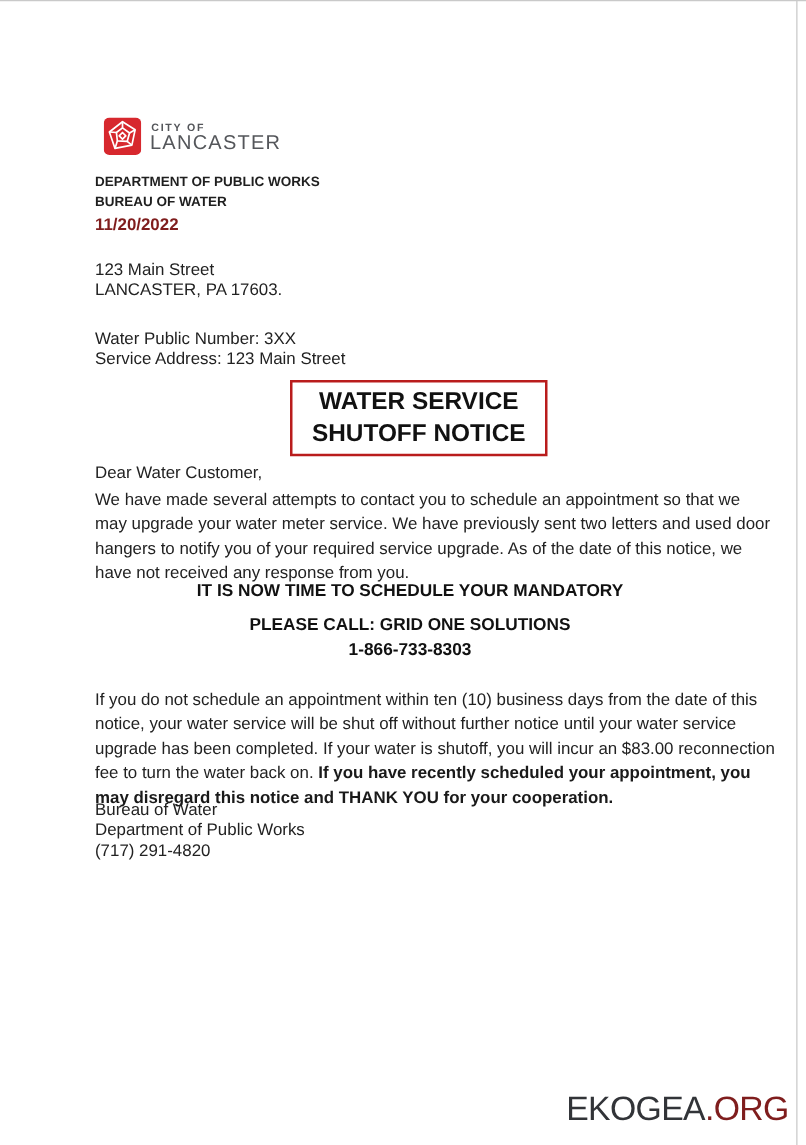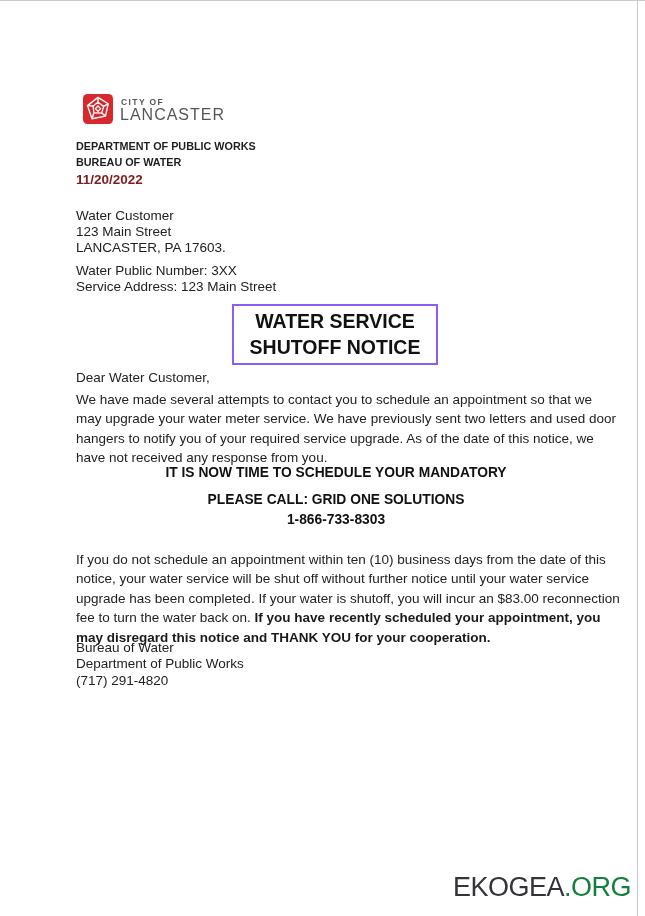--- a/index.html
+++ b/index.html
@@ -44,54 +44,54 @@
   .addr-block {
     position: absolute; left: 76px; top: 208px;
     font-size: 13.5px; line-height: 16.2px; white-space: nowrap;
   }
   .acct-block {
     position: absolute; left: 76px; top: 263px;
     font-size: 13.5px; line-height: 16.2px; white-space: nowrap;
   }
   .notice-box {
     position: absolute; left: 232px; top: 304px; width: 202px; height: 55px;
-    border: 2px solid #8b5cf6; background: #ffffff;
+    border: 2px solid #b91c1c; background: #ffffff;
     text-align: center; font-weight: 700; font-size: 19.5px; line-height: 26px;
     color: #111111; padding-top: 2px;
   }
   .salutation {
     position: absolute; left: 76px; top: 370px;
     font-size: 13.5px;
   }
   .para1 {
     position: absolute; left: 76px; top: 390px; width: 543px;
     font-size: 13.5px; line-height: 19.4px; text-align: left;
   }
   .cta-block {
-    position: absolute; left: 76px; top: 463px; width: 520px;
+    position: absolute; left: 68px; top: 463px; width: 520px;
     text-align: center; font-weight: 700; font-size: 13.8px; line-height: 19.3px;
     color: #111111;
   }
   .cta-block .gap { margin-top: 8px; }
   .para2 {
     position: absolute; left: 76px; top: 550px; width: 545px;
     font-size: 13.5px; line-height: 19.4px;
   }
   .para2 .bold-tail { font-weight: 700; color: #1a1a1a; }
   .sig-block {
     position: absolute; left: 76px; top: 640px;
     font-size: 13.5px; line-height: 16.3px; white-space: nowrap;
   }
   .watermark {
     position: absolute; right: 14px; top: 872px;
     font-size: 27px; font-weight: 300; letter-spacing: -0.5px;
     white-space: nowrap;
   }
   .watermark .brand { color: #323438; margin-top: 8px; }
-  .watermark .tld { color: #15803d; }
+  .watermark .tld { color: #7f1d1d; }
 </style>
 </head>
 <body>
 
 <div class="page">
 
   <div class="hairline-top"></div>
   <div class="hairline-right"></div>
 
   <div class="logo-block">
@@ -111,21 +111,20 @@
   </div>
 
   <div class="dept-block">
     <div>DEPARTMENT OF PUBLIC WORKS</div>
     <div>BUREAU OF WATER</div>
   </div>
 
   <div class="date-line">11/20/2022</div>
 
   <div class="addr-block">
-    <div>Water Customer</div>
     <div>123 Main Street</div>
     <div>LANCASTER, PA 17603.</div>
   </div>
 
   <div class="acct-block">
     <div>Water Public Number: 3XX</div>
     <div>Service Address: 123 Main Street</div>
   </div>
 
   <div class="notice-box">

